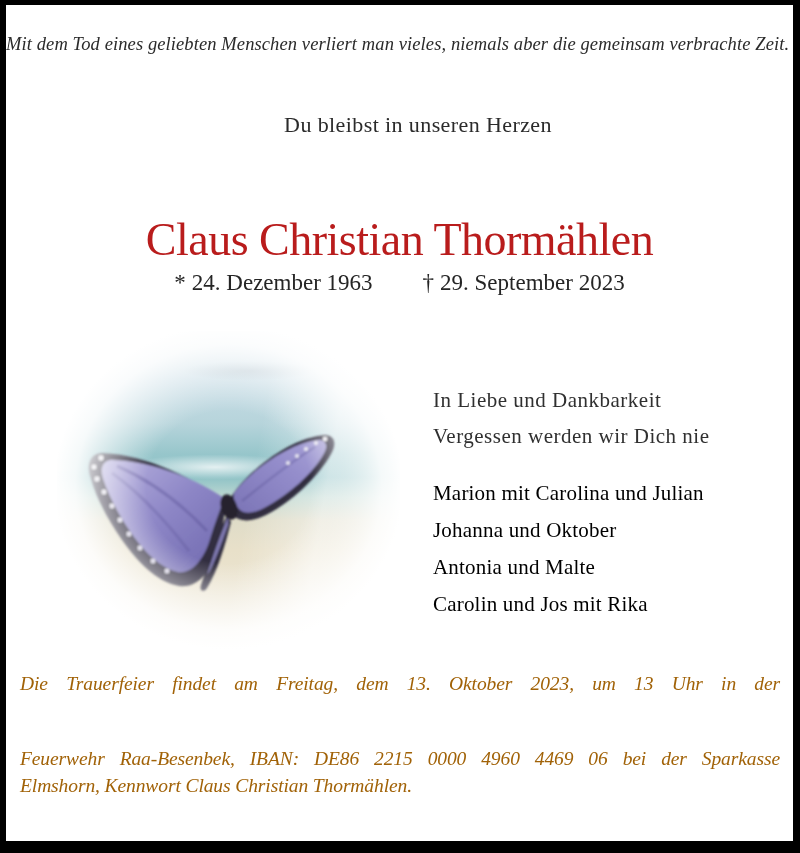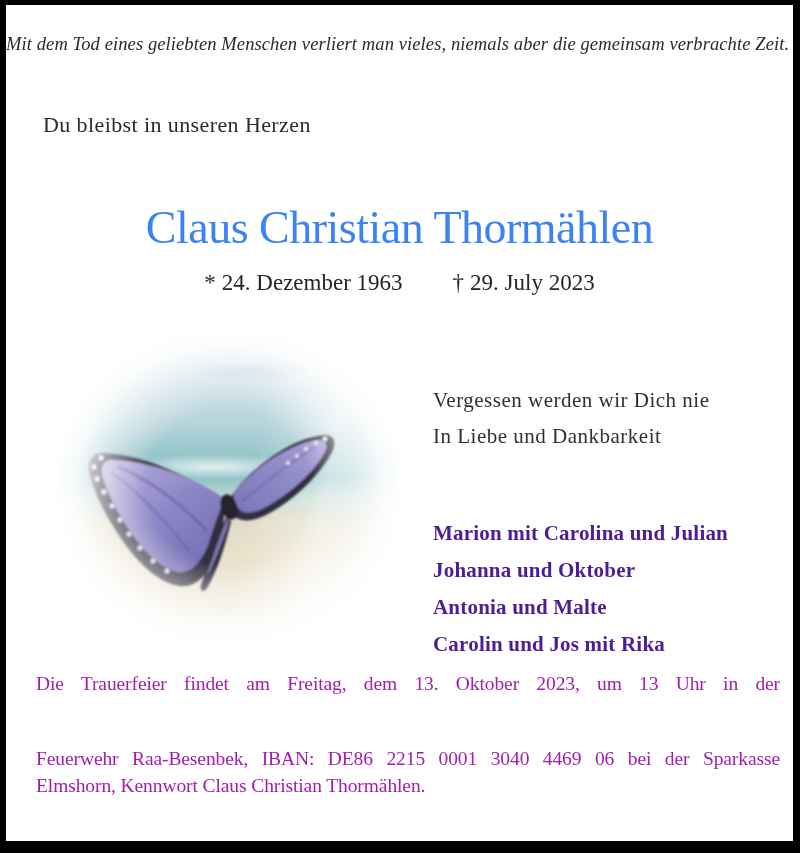--- a/index.html
+++ b/index.html
@@ -22,35 +22,35 @@
     top: 29px; left: 0; right: 0;
     text-align: left;
     font-style: italic;
     font-size: 18.5px;
     letter-spacing: 0.1px;
     color: #2b2b2b;
   }
   .subtitle {
     position: absolute;
     top: 107px; left: 0; right: 0;
-    text-align: left;
+    text-align: center;
     font-size: 22px;
     letter-spacing: 0.4px;
     color: #2b2b2b;
     margin-left: 37px;
   }
   .name {
     position: absolute;
     top: 196px; left: 0; right: 0;
-    margin: 0;
+    margin: 12px;
     text-align: center;
     font-size: 46px;
     font-weight: 500;
     letter-spacing: -0.5px;
-    color: #3b82f6;
+    color: #b91c1c;
   }
   .dates {
     position: absolute;
     top: 265px; left: 0; right: 0;
     display: flex;
     justify-content: center;
     gap: 50px;
     font-size: 23px;
     color: #252525;
   }
@@ -86,55 +86,55 @@
     top: 377px; left: 427px; width: 360px;
     font-size: 21px;
     line-height: 36px;
     letter-spacing: 0.5px;
     color: #303030;
   }
   .family {
     position: absolute;
     top: 470px; left: 427px; width: 360px;
     font-size: 21px;
-    font-weight: 700;
+    font-weight: 400;
     line-height: 37px;
     letter-spacing: 0.2px;
-    color: #4c1d95;
-    margin-top: 40px;
+    color: #000000;
   }
 
   
   .jpara {
     position: absolute;
-    left: 30px; right: 13px;
+    left: 14px; right: 13px;
     font-size: 19.5px;
     line-height: 26.5px;
     letter-spacing: -0.1px;
-    color: #a21caf;
+    color: #a16207;
+    font-style: italic;
   }
   .p1 { top: 666px; }
   .p2 { top: 741px; }
   .jline { text-align: justify; text-align-last: justify; }
   .jline.last { text-align: left; text-align-last: left; }
 </style>
 </head>
 <body>
 
 <div class="page">
 
   <div class="quote">Mit dem Tod eines geliebten Menschen verliert man vieles, niemals aber die gemeinsam verbrachte Zeit.</div>
 
   <div class="subtitle">Du bleibst in unseren Herzen</div>
 
   <h1 class="name">Claus Christian Thormählen</h1>
 
   <div class="dates">
     <span><span class="date-sym">*</span><span>24. Dezember 1963</span></span>
-    <span><span class="date-sym">†</span><span>29. July 2023</span></span>
+    <span><span class="date-sym">†</span><span>29. September 2023</span></span>
   </div>
 
   <div class="photo">
     <div class="photo-bg"></div>
     <svg viewBox="0 0 343 332" width="343" height="332">
       <defs>
         <linearGradient id="wg" x1="0" y1="0" x2="1" y2="1">
           <stop offset="0" stop-color="#b9b3e0"></stop>
           <stop offset="0.5" stop-color="#8d86c6"></stop>
           <stop offset="1" stop-color="#6f68ae"></stop>
@@ -173,33 +173,33 @@
         <circle cx="259" cy="112" r="2" fill="#eceaf4"></circle>
         <circle cx="249" cy="118" r="2" fill="#eceaf4"></circle>
         <circle cx="240" cy="125" r="2" fill="#e6e4f0"></circle>
         <circle cx="231" cy="132" r="2" fill="#e6e4f0"></circle>
       </g>
     </svg>
     <div class="vignette"></div>
   </div>
 
   <div class="tribute">
+    <div>In Liebe und Dankbarkeit</div>
     <div>Vergessen werden wir Dich nie</div>
-    <div>In Liebe und Dankbarkeit</div>
   </div>
 
   <div class="family">
     <div>Marion mit Carolina und Julian</div>
     <div>Johanna und Oktober</div>
     <div>Antonia und Malte</div>
     <div>Carolin und Jos mit Rika</div>
   </div>
 
   <div class="jpara p1">
     <div class="jline">Die Trauerfeier findet am Freitag, dem 13. Oktober 2023, um 13 Uhr in der</div>
   </div>
 
   <div class="jpara p2">
-    <div class="jline">Feuerwehr Raa-Besenbek, IBAN: DE86 2215 0001 3040 4469 06 bei der Sparkasse</div>
+    <div class="jline">Feuerwehr Raa-Besenbek, IBAN: DE86 2215 0000 4960 4469 06 bei der Sparkasse</div>
     <div class="jline last">Elmshorn, Kennwort Claus Christian Thormählen.</div>
   </div>
 
 </div>
 
 </body></html>

